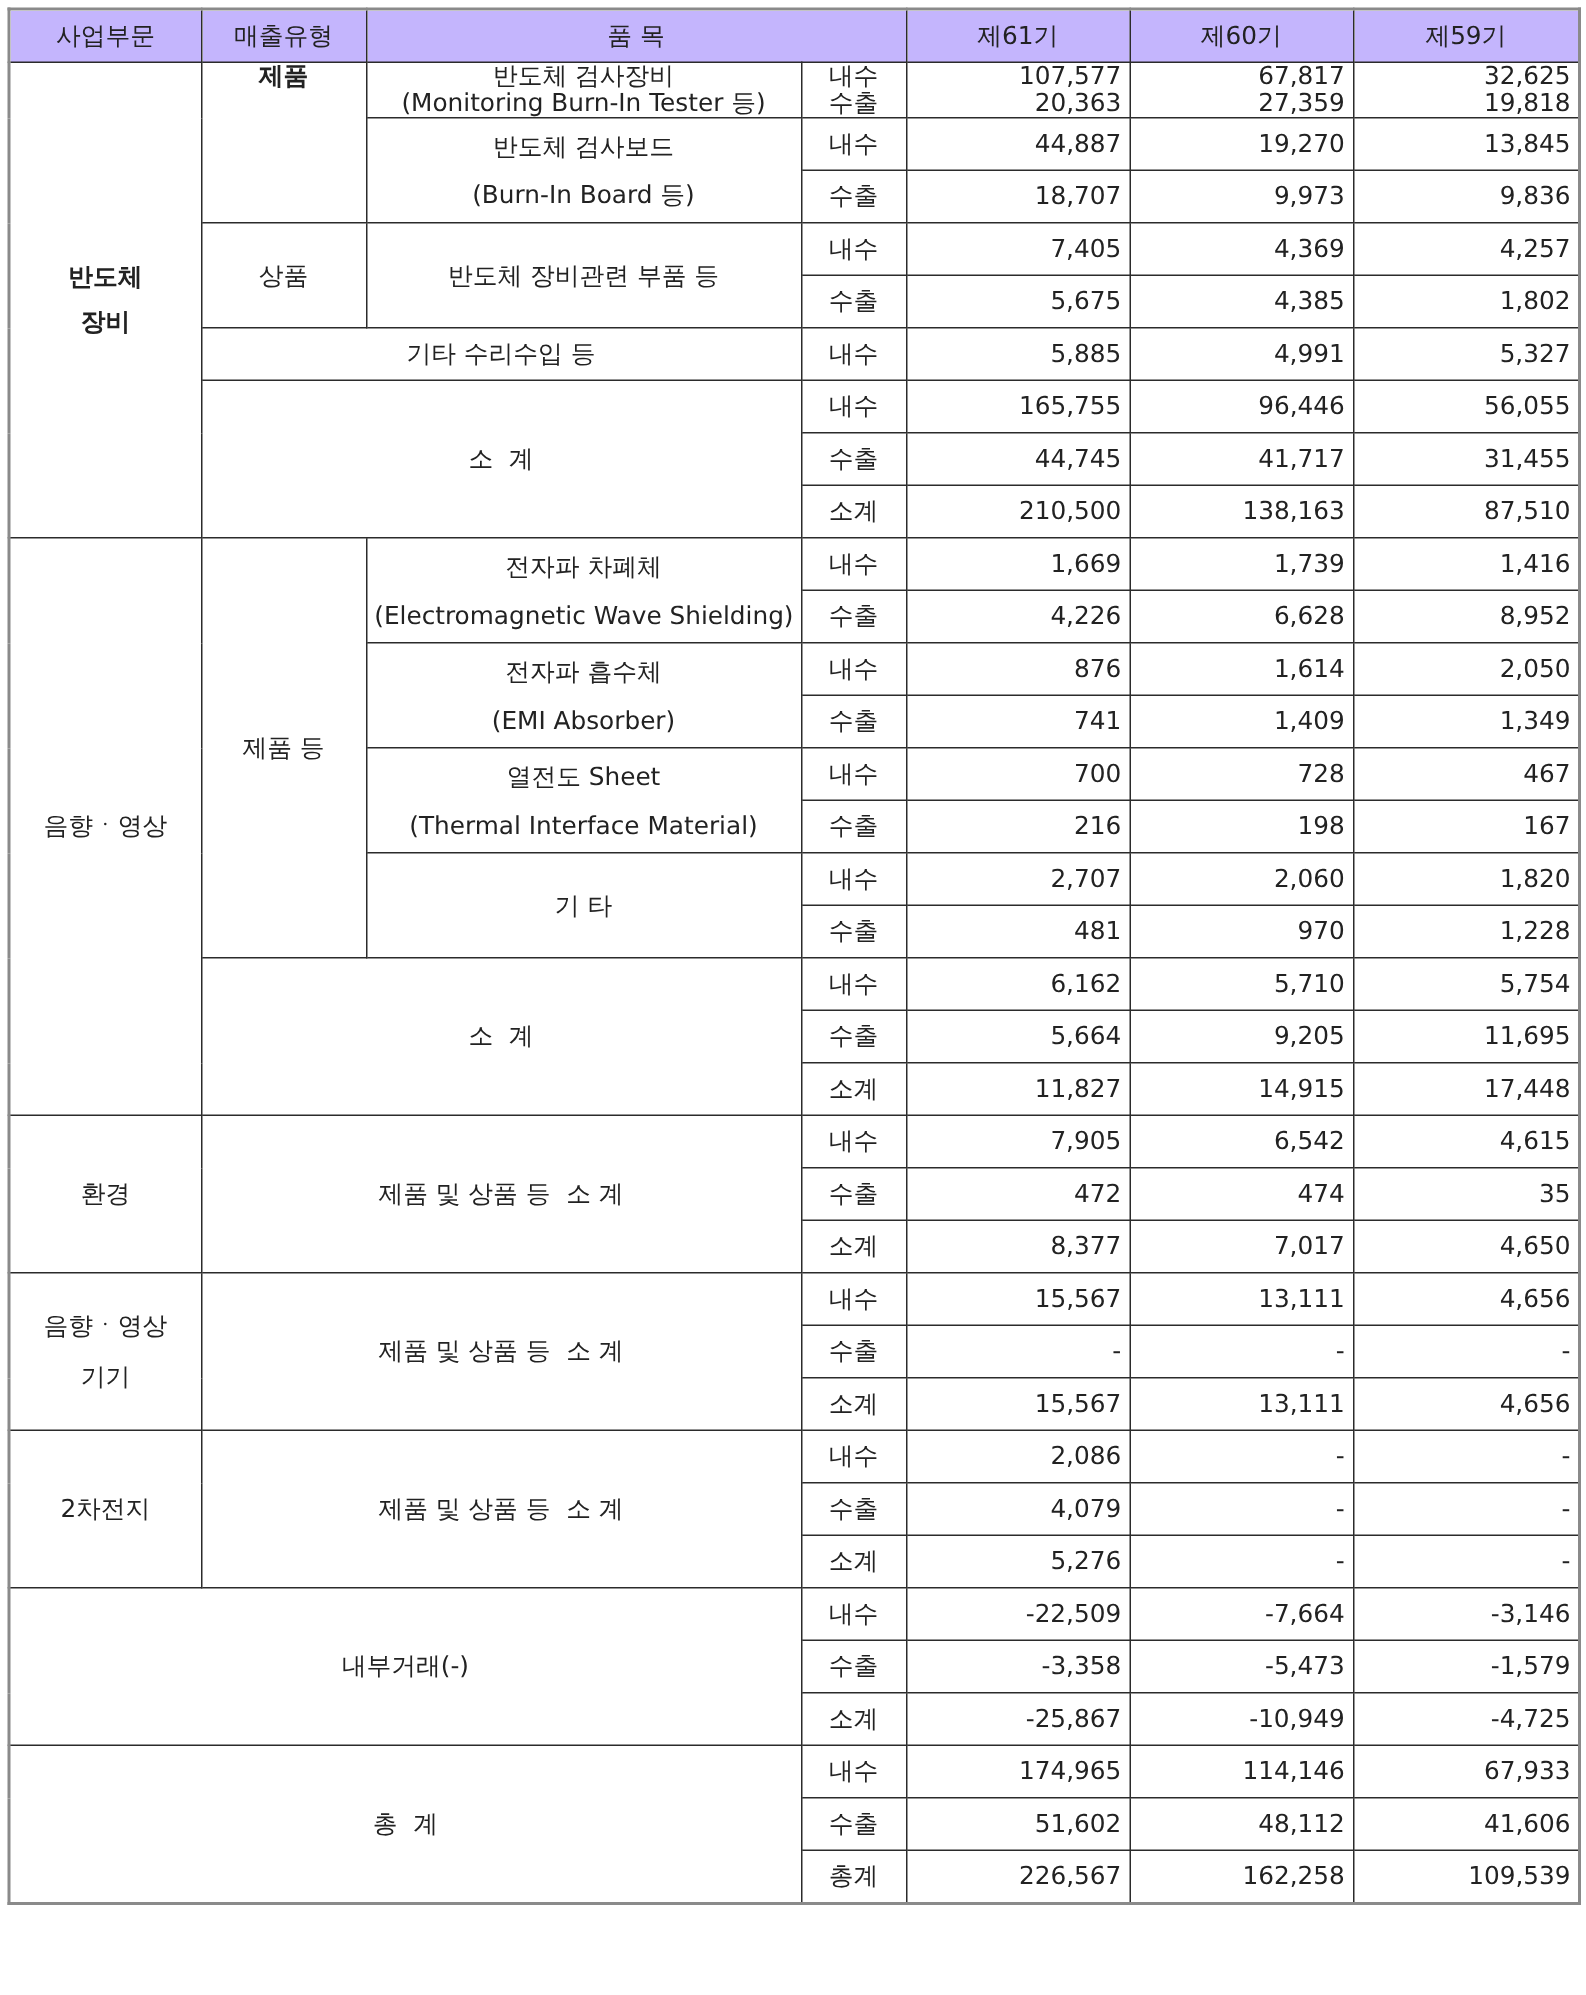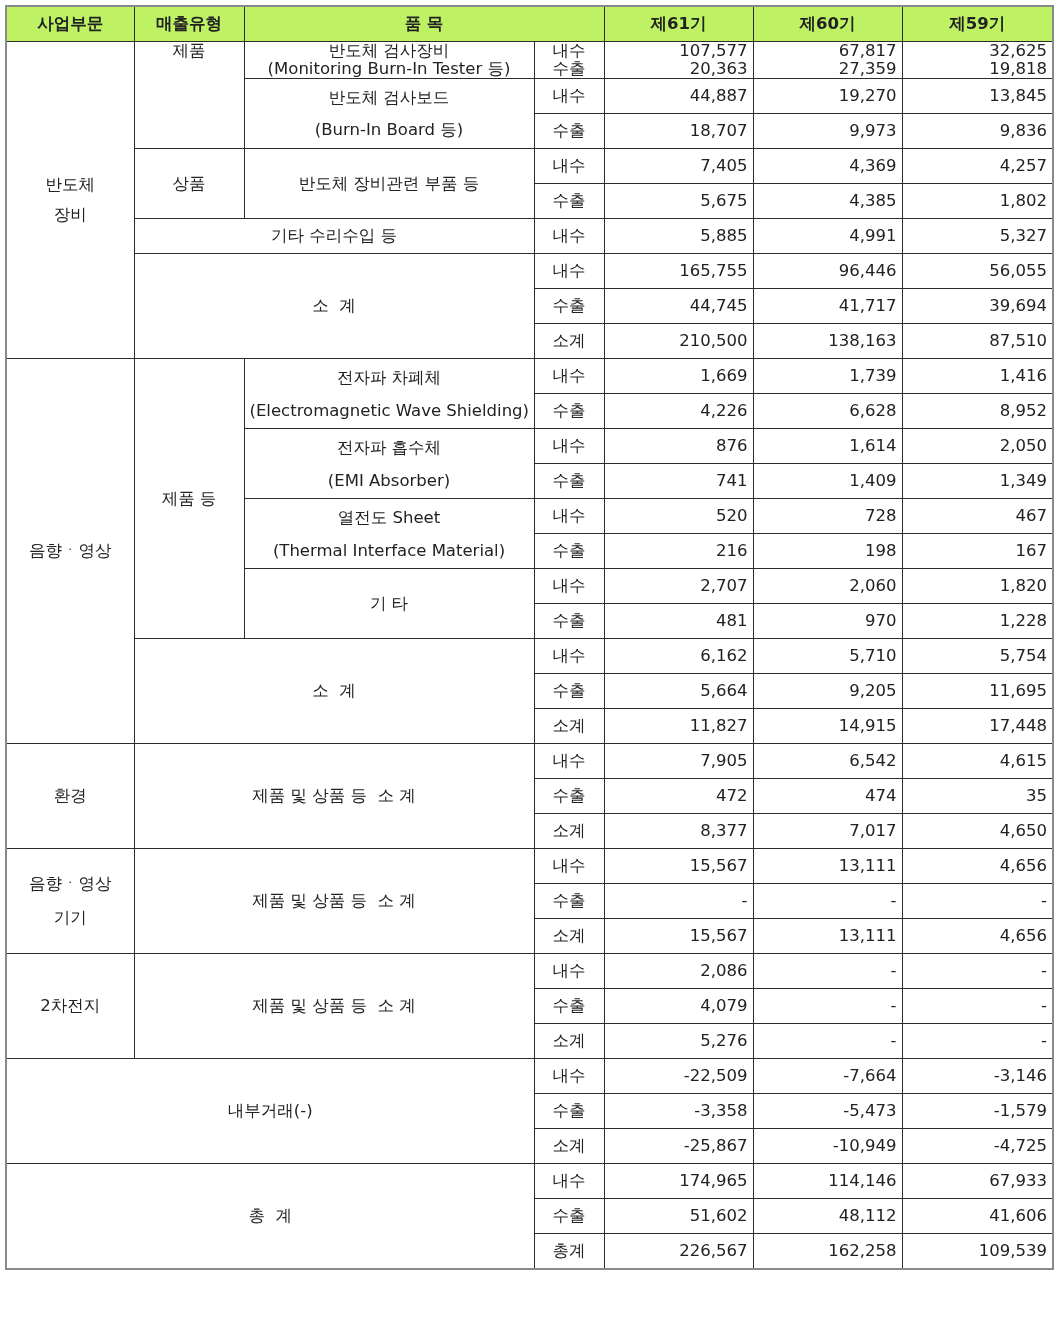--- a/index.html
+++ b/index.html
@@ -13,28 +13,28 @@
   }
   table.sales td, table.sales th {
     border:1.5px solid #2b2b2b;
     padding:0 5px;
     height:34px;
     line-height:18px;
     overflow:hidden;
     white-space:nowrap;
   }
   table.sales th {
-    background:#bef264; font-weight:bold; text-align:center; height:34px;
+    background:#c4b5fd; font-weight:normal; text-align:center; height:34px;
   }
   .c { text-align:center; }
   .r { text-align:right; }
   .twoline { line-height:28px; padding-top:2px; padding-bottom:2px; }
   .twoline span { display:block; }
-  .tall { vertical-align:middle; }
-  .top { vertical-align:top; padding-top:6px; }
+  .tall { vertical-align:middle;font-weight:bold; }
+  .top { vertical-align:top; padding-top:6px;font-weight:bold; }
 </style>
 </head>
 <body>
 
 <table class="sales">
   <colgroup>
     <col style="width:128px">
     <col style="width:110px">
     <col style="width:290px">
     <col style="width:70px">
@@ -126,21 +126,21 @@
       <td colspan="2" rowspan="3" class="c" style="white-space:pre">소  계</td>
       <td class="c">내수</td>
       <td class="r">165,755</td>
       <td class="r">96,446</td>
       <td class="r">56,055</td>
     </tr>
     <tr>
       <td class="c">수출</td>
       <td class="r">44,745</td>
       <td class="r">41,717</td>
-      <td class="r">39,694</td>
+      <td class="r">31,455</td>
     </tr>
     <tr>
       <td class="c">소계</td>
       <td class="r">210,500</td>
       <td class="r">138,163</td>
       <td class="r">87,510</td>
     </tr>
 
     <tr>
       <td rowspan="11" class="c">음향ㆍ영상</td>
@@ -175,21 +175,21 @@
       <td class="r">741</td>
       <td class="r">1,409</td>
       <td class="r">1,349</td>
     </tr>
     <tr>
       <td rowspan="2" class="c twoline">
         <span style="line-height:33px">열전도 Sheet</span>
         <span style="line-height:33px">(Thermal Interface Material)</span>
       </td>
       <td class="c">내수</td>
-      <td class="r">520</td>
+      <td class="r">700</td>
       <td class="r">728</td>
       <td class="r">467</td>
     </tr>
     <tr>
       <td class="c">수출</td>
       <td class="r">216</td>
       <td class="r">198</td>
       <td class="r">167</td>
     </tr>
     <tr>

